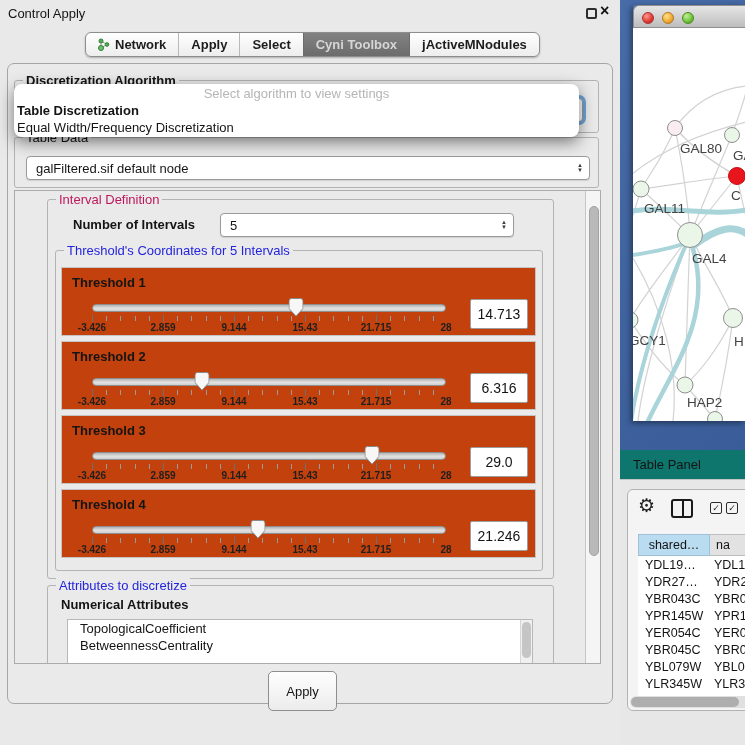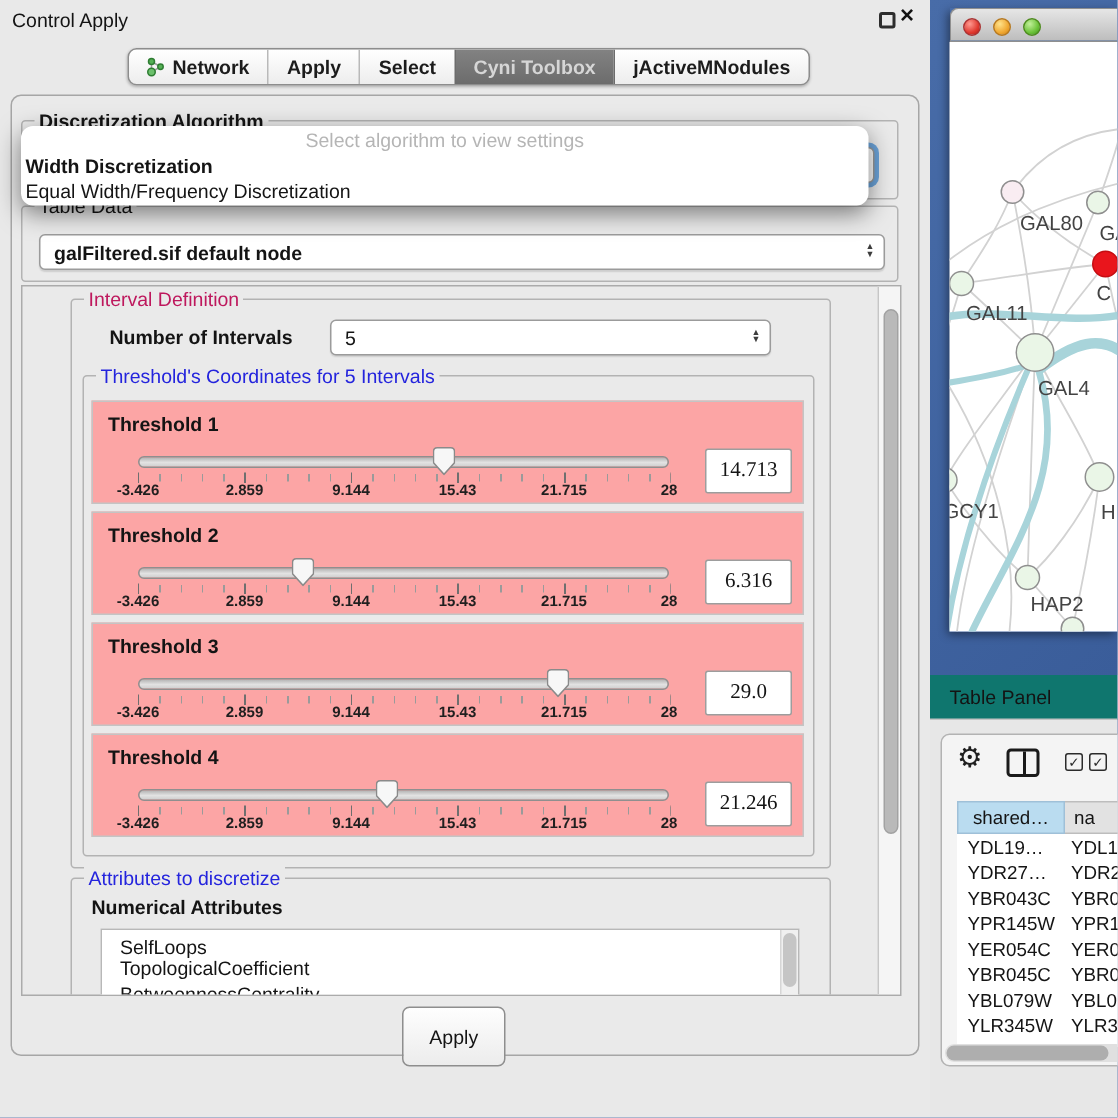--- a/index.html
+++ b/index.html
@@ -31,29 +31,29 @@
   .combo.focused { box-shadow:0 0 0 3px rgba(94,156,216,.9); }
 
   #algo-popup { position:absolute; left:14px; top:84px; width:565px; height:53px; background:#fff; border-radius:8px; box-shadow:0 5px 16px rgba(0,0,0,.5); z-index:40; overflow:hidden; }
   .popup-placeholder { height:18px; padding-top:2px; text-align:center; color:#b5b5b5; font-size:13px; }
   .popup-opt { height:17px; padding-left:3px; font-size:13px; line-height:17px; }
 
   #scrollpane { position:absolute; left:14px; top:190px; width:587px; height:474px; border:1px solid #ababab; background:#eaeaea; overflow:hidden; }
   .group-label-green { color:#be185d; }
   .group-label-blue { color:#2424dd; }
 
-  .thr-panel { position:absolute; left:46px; width:475px; height:69px; border:1px solid #c4c4c4; background:#fca5a5; }
+  .thr-panel { position:absolute; left:46px; width:475px; height:69px; border:1px solid #c4c4c4; background:#c2410c; }
   .thr-label { position:absolute; left:10px; top:7px; font-weight:700; font-size:13px; }
   .slider { position:absolute; left:30px; top:36px; width:354px; height:8px; }
   .slider .track { position:absolute; left:0; top:0; width:100%; height:8px; border:1px solid #8f8f8f; border-radius:4px; background:linear-gradient(#b3b3b3,#e2e2e2 55%,#cfcfcf); }
   .slider .thumb { position:absolute; top:-6px; transform:translateX(-50%); width:15px; height:19px; }
   .ticks-minor { position:absolute; left:30px; top:48px; width:355px; height:5px; background:repeating-linear-gradient(to right,#9a9a9a 0,#9a9a9a 1px,transparent 1px,transparent 4%); }
   .ticks-major { position:absolute; left:30px; top:47px; width:355px; height:7px; background:repeating-linear-gradient(to right,#6f6f6f 0,#6f6f6f 1px,transparent 1px,transparent 20%); }
   .tick-lab { position:absolute; top:54px; transform:translateX(-50%); font-size:10px; font-weight:700; color:#1f1f1f; white-space:nowrap; }
-  .val-box { position:absolute; left:408px; top:31px; width:58px; height:30px; background:#fff; border:1px solid #9d9d9d; border-radius:2px; display:flex; align-items:center; justify-content:center; font-size:14px;font-family:Liberation Serif, serif; }
+  .val-box { position:absolute; left:408px; top:31px; width:58px; height:30px; background:#fff; border:1px solid #9d9d9d; border-radius:2px; display:flex; align-items:center; justify-content:center; font-size:14px; }
 
   #attr-list { position:absolute; left:52px; top:428px; width:466px; height:80px; background:#fff; border:1px solid #b8b8b8; overflow:hidden; }
   #attr-list .item { padding:0 0 0 12px; height:17px; line-height:17px; font-size:13px; }
   #attr-list .lscroll { position:absolute; right:0; top:0; width:12px; height:100%; background:#f0f0f0; border-left:1px solid #d6d6d6; }
   #attr-list .lthumb { position:absolute; right:1px; top:2px; width:9px; height:36px; background:#c5c5c5; border-radius:5px; }
 
   #v-scrollbar { position:absolute; left:570px; top:0; width:17px; height:472px; background:#f5f5f5; border-left:1px solid #c6c6c6; }
   #v-scrollbar .vthumb { position:absolute; left:3px; top:15px; width:10px; height:350px; background:#b9b9b9; border:1px solid #a2a2a2; border-radius:6px; }
 
   #apply-btn { position:absolute; left:268px; top:671px; width:69px; height:40px; background:linear-gradient(#fefefe,#ececec); border:1px solid #8e8e8e; border-radius:5px; display:flex; align-items:center; justify-content:center; font-size:13px; }
@@ -129,27 +129,27 @@
     <div class="combo focused" style="left:10px; top:17px; width:558px; height:24px;">
       <span class="stepper">
           <i>▲</i>
           <i>▼</i>
         </span>
     </div>
   </div>
 
   <div id="algo-popup">
     <div class="popup-placeholder">Select algorithm to view settings</div>
-    <div class="popup-opt bold">Width Discretization</div>
+    <div class="popup-opt bold">Table Discretization</div>
     <div class="popup-opt">Equal Width/Frequency Discretization</div>
   </div>
 
   <div class="group" style="left:14px; top:137px; width:585px; height:51px;">
     <span class="group-label">Table Data</span>
-    <div class="combo" style="left:11px; top:18px; width:564px; height:24px;font-weight:bold;">
+    <div class="combo" style="left:11px; top:18px; width:564px; height:24px;">
       <span>galFiltered.sif default node</span>
       <span class="stepper">
           <i>▲</i>
           <i>▼</i>
         </span>
     </div>
   </div>
 
   <div id="scrollpane">
 
@@ -251,21 +251,20 @@
       <span class="tick-lab" style="left:314px;">21.715</span>
       <span class="tick-lab" style="left:384px;">28</span>
       <div class="val-box">21.246</div>
     </div>
 
     <div class="group" style="left:32px; top:394px; width:507px; height:240px;">
       <span class="group-label group-label-blue">Attributes to discretize</span>
     </div>
     <span class="abs bold" style="left:46px; top:406px;">Numerical Attributes</span>
     <div id="attr-list">
-      <div class="item" style="padding-top:3px;">SelfLoops</div>
       <div class="item">TopologicalCoefficient</div>
       <div class="item">BetweennessCentrality</div>
       <div class="lscroll">
           <div class="lthumb"></div>
         </div>
     </div>
 
     <div id="v-scrollbar">
       <div class="vthumb"></div>
     </div>

